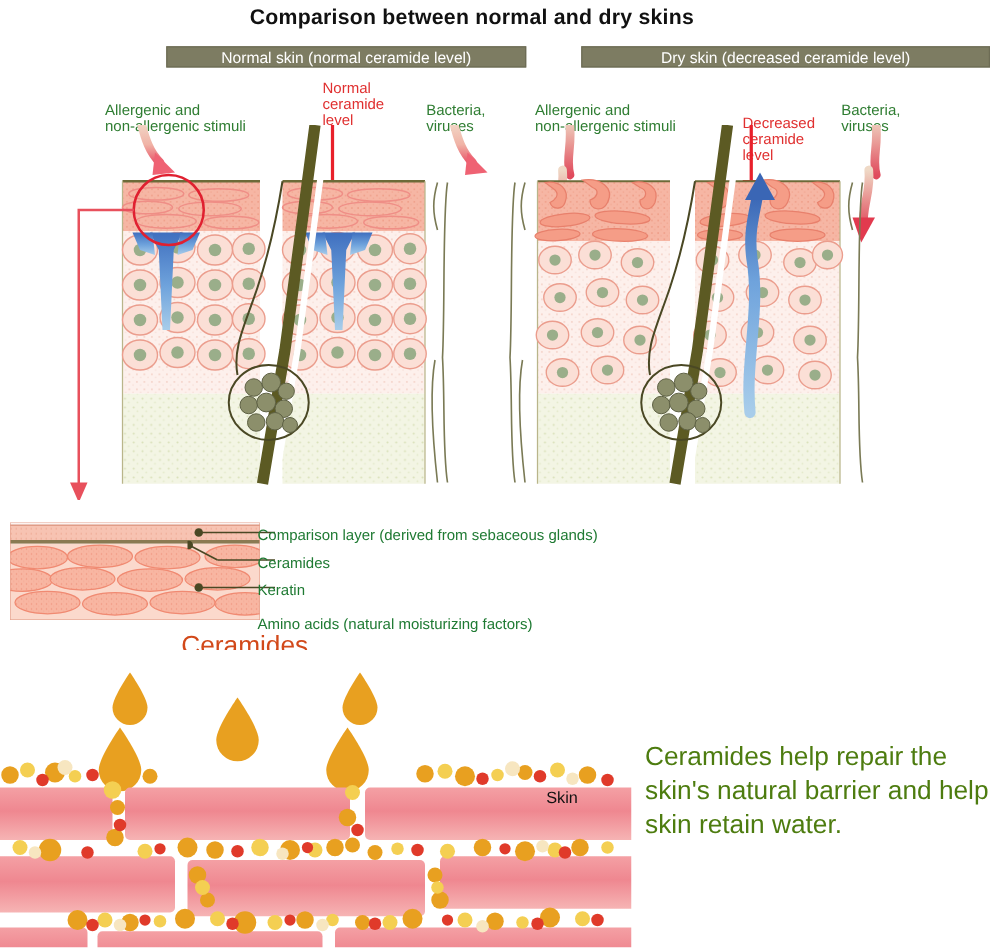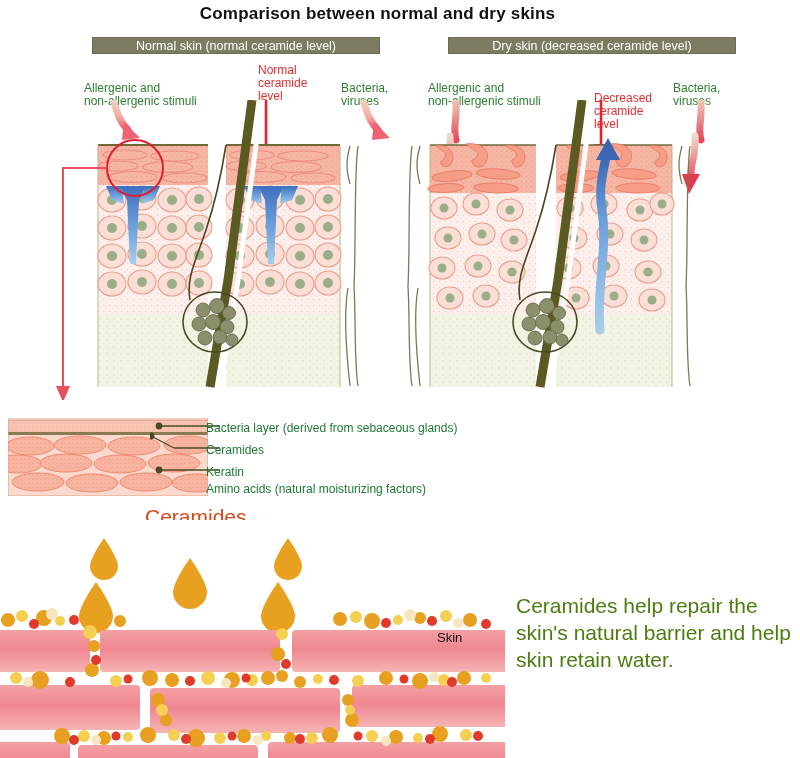--- a/index.html
+++ b/index.html
@@ -3,38 +3,38 @@
 <meta charset="utf-8">
 <style>
   html,body{margin:0;padding:0;background:#ffffff;}
   body{width:800px;height:758px;position:relative;overflow:hidden;
        font-family:"Liberation Sans","DejaVu Sans",sans-serif;color:#000;}
   .abs{position:absolute;}
   #main-title{left:0;top:4px;width:755px;text-align:center;font-size:17px;
        font-weight:bold;letter-spacing:.2px;color:#111;}
   .panel-banner{height:17px;line-height:17px;background:#7d7c62;color:#fff;
        font-size:12.5px;text-align:center;border:1px solid #6d6c55;
-       box-sizing:border-box;padding:0 6px;white-space:nowrap;}
+       box-sizing:border-box;padding:0 6px;white-space:nowrap;margin-left:41px;}
   .lbl{font-size:12px;line-height:13px;white-space:pre-line;}
   .lbl.green{color:#2f7d32;}
   .lbl.red{color:#e03030;}
   .lbl.blue{color:#2b4fc4;}
   .diagram-svg{display:block;}
   #caption{left:516px;top:592px;width:280px;font-size:21px;line-height:27px;color:#4d7c0f;}
   #ceramides-title{left:145px;top:505px;font-size:21px;color:#d2491a;}
   #skin-tag{left:437px;top:630px;font-size:13px;color:#111;}
   .leg{font-size:12px;color:#1f7a33;line-height:17px;white-space:nowrap;}
 </style>
 </head>
 <body>
 
 <div class="abs" id="main-title">Comparison between normal and dry skins</div>
 
 <div class="abs panel-banner" style="left:92px;top:37px;width:288px;">Normal skin (normal ceramide level)</div>
-<div class="abs panel-banner" style="left:448px;top:37px;width:288px;">Dry skin (decreased ceramide level)</div>
+<div class="abs panel-banner" style="left:424px;top:37px;width:327px;">Dry skin (decreased ceramide level)</div>
 
 <div class="abs lbl green" style="left:84px;top:82px;">Allergenic and
 non-allergenic stimuli</div>
 <div class="abs lbl red" style="left:258px;top:64px;">Normal
 ceramide
 level</div>
 <div class="abs lbl green" style="left:341px;top:82px;">Bacteria,
 viruses</div>
 <div class="abs lbl blue" style="left:277px;top:344px;">Water</div>
 <div class="abs lbl green" style="left:232px;top:369px;">Sebaceous gland</div>
@@ -426,24 +426,24 @@
 <svg class="abs diagram-svg" style="left:150px;top:418px;" width="70" height="78" viewBox="0 0 70 78">
   <circle cx="9" cy="8" r="3.4" fill="#4a4824"></circle>
   <line x1="12" y1="8" x2="70" y2="8" stroke="#4a4824" stroke-width="1.3"></line>
   <circle cx="1" cy="18" r="3.4" fill="#4a4824"></circle>
   <line x1="3" y1="19" x2="24" y2="30" stroke="#4a4824" stroke-width="1.3"></line>
   <line x1="24" y1="30" x2="70" y2="30" stroke="#4a4824" stroke-width="1.3"></line>
   <circle cx="9" cy="52" r="3.4" fill="#4a4824"></circle>
   <line x1="12" y1="52" x2="70" y2="52" stroke="#4a4824" stroke-width="1.3"></line>
 </svg>
 
-<div class="abs leg" style="left:206px;top:420px;">Bacteria layer (derived from sebaceous glands)</div>
+<div class="abs leg" style="left:206px;top:420px;">Comparison layer (derived from sebaceous glands)</div>
 <div class="abs leg" style="left:206px;top:442px;">Ceramides</div>
 <div class="abs leg" style="left:206px;top:464px;">Keratin</div>
-<div class="abs leg" style="left:206px;top:481px;">Amino acids (natural moisturizing factors)</div>
+<div class="abs leg" style="left:206px;top:491px;">Amino acids (natural moisturizing factors)</div>
 
 <div class="abs" id="ceramides-title">Ceramides</div>
 
 <svg class="abs diagram-svg" style="left:0;top:520px;" width="505" height="238" viewBox="0 0 505 238">
   <defs>
     <linearGradient id="brickG" x1="0" y1="0" x2="0" y2="1">
       <stop offset="0%" stop-color="#f4a0a4"></stop>
         <stop offset="45%" stop-color="#ef8790"></stop>
       <stop offset="100%" stop-color="#f6b4b4"></stop>
     </linearGradient>

